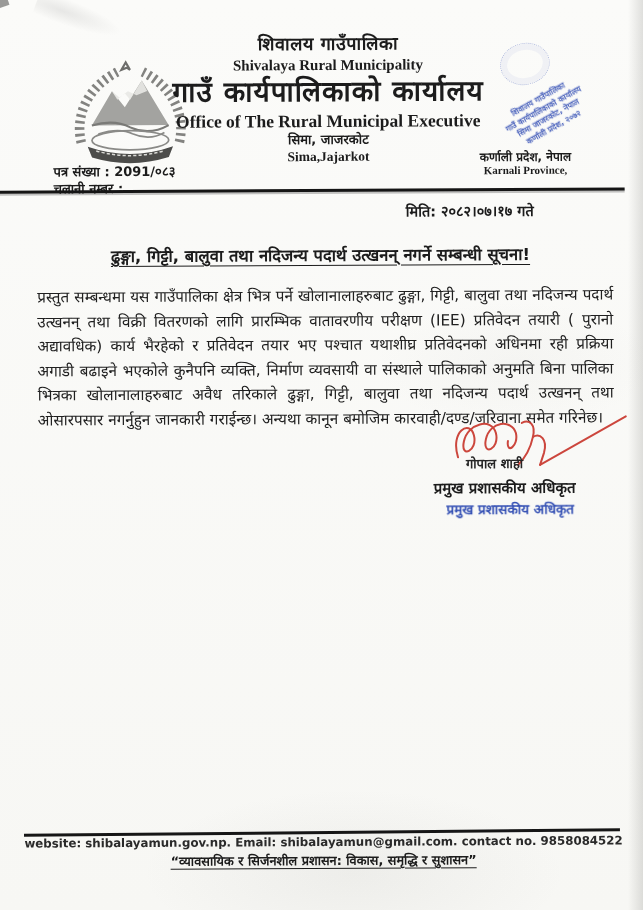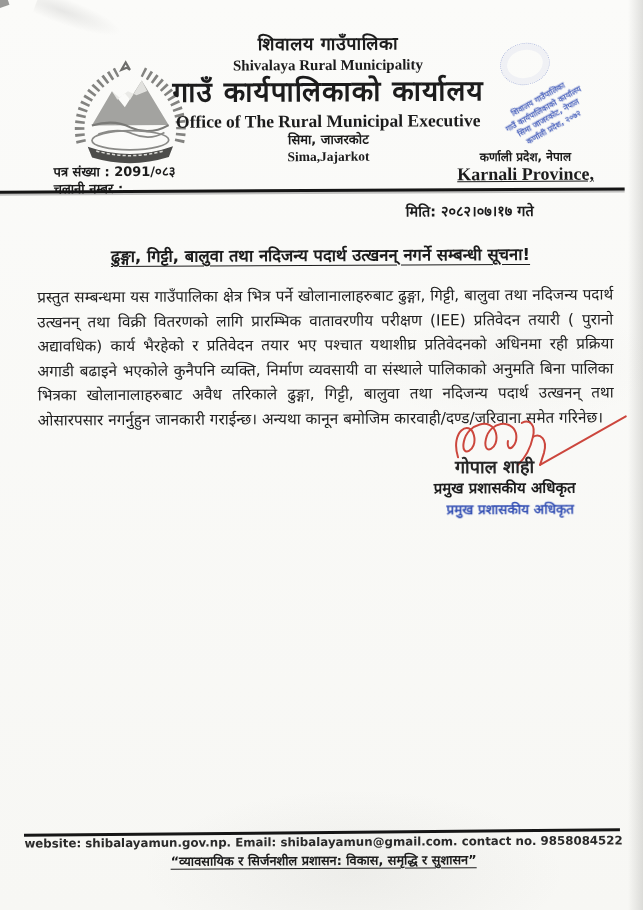--- a/index.html
+++ b/index.html
@@ -36,39 +36,39 @@
 
   
   .stamp-circle{position:absolute;left:502px;top:44px;width:48px;height:40px;border-radius:50%;
     border:1.5px dotted rgba(60,85,180,.40);
     box-shadow:inset 0 0 0 6px rgba(60,85,180,.06);transform:rotate(-12deg);}
   .stamp-text{position:absolute;left:487px;top:94px;width:122px;text-align:center;
     color:rgba(52,80,181,.88);font-size:8px;line-height:10.5px;font-weight:bold;
     transform:rotate(-29deg);filter:blur(.3px);}
   .province{position:absolute;left:438px;top:151px;width:178px;text-align:center;line-height:1.2;}
   .province-np{font-size:12px;font-weight:bold;}
-  .province-en{font-family:"Liberation Serif",serif;font-size:18px;font-weight:bold;text-decoration:underline;}
+  .province-en{font-family:"Liberation Serif",serif;font-size:11px;font-weight:bold;}
 
   
   .meta{position:absolute;left:55px;top:162px;font-size:13px;font-weight:bold;line-height:17px;}
   .divider{position:absolute;left:0px;top:189px;width:626px;height:2.5px;background:#151515;
     box-shadow:0 2px 0 rgba(20,20,20,.25);}
   .date-line{position:absolute;right:42px;top:201px;width:260px;text-align:center;
     font-size:14.5px;font-weight:bold;}
 
   
   .subject{position:absolute;left:0;top:243px;width:643px;text-align:center;
     font-size:16.5px;font-weight:bold;text-decoration:underline;text-underline-offset:4px;}
   .body-text{position:absolute;left:38px;top:284px;width:576px;
     font-size:15.3px;line-height:24.6px;text-align:justify;color:#202020;}
 
   
   .sig-svg{position:absolute;left:436px;top:414px;width:196px;height:62px;}
   .sig-name{position:absolute;left:422px;top:455px;width:145px;text-align:center;
-    font-size:18px;font-weight:bold;color:#262626;}
+    font-size:13px;font-weight:bold;color:#262626;}
   .sig-title{position:absolute;left:402px;top:478px;width:205px;text-align:center;
     font-size:15px;font-weight:bold;}
   .sig-stamp{position:absolute;left:420px;top:501px;width:180px;text-align:center;
     font-size:13.5px;font-weight:bold;color:#3450b4;filter:blur(.3px);}
 
   
   .footer{position:absolute;left:0;top:0;width:643px;height:910px;pointer-events:none;}
   .footer-line{position:absolute;left:22px;top:831px;width:596px;height:2.5px;background:#161616;
     transform:rotate(-0.25deg);}
   .footer-contact{position:absolute;left:0;top:835px;width:643px;text-align:center;

